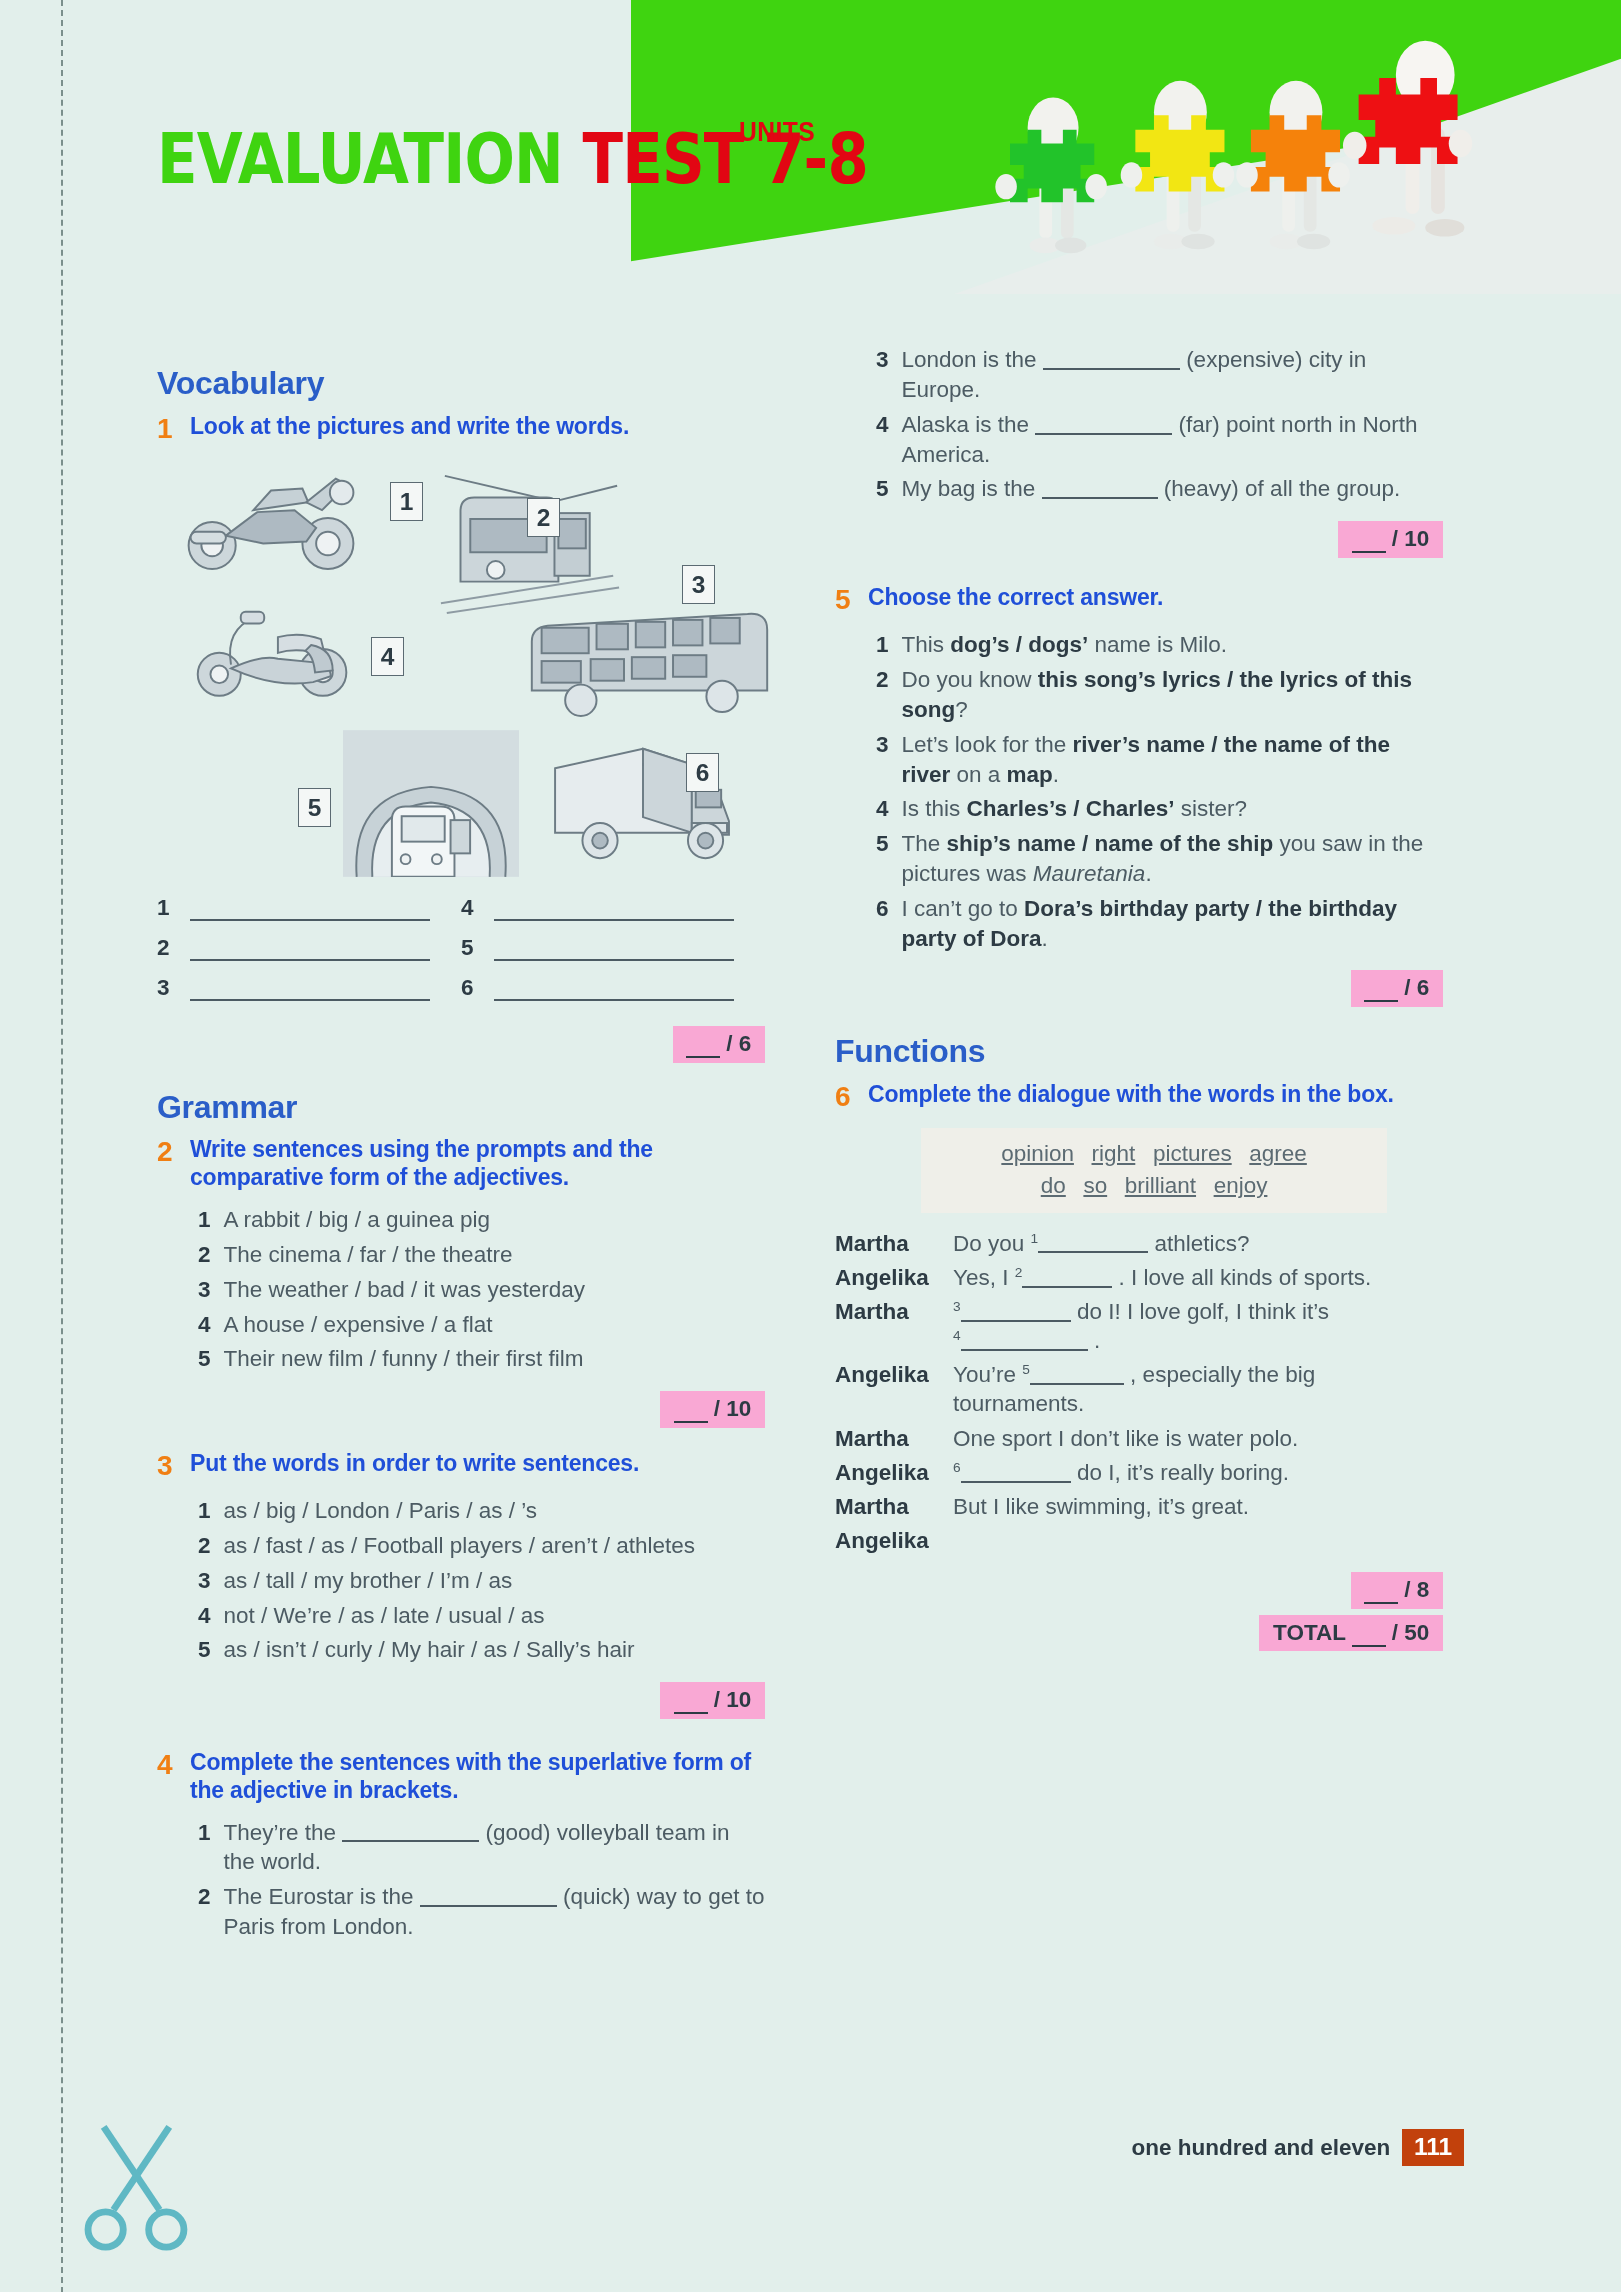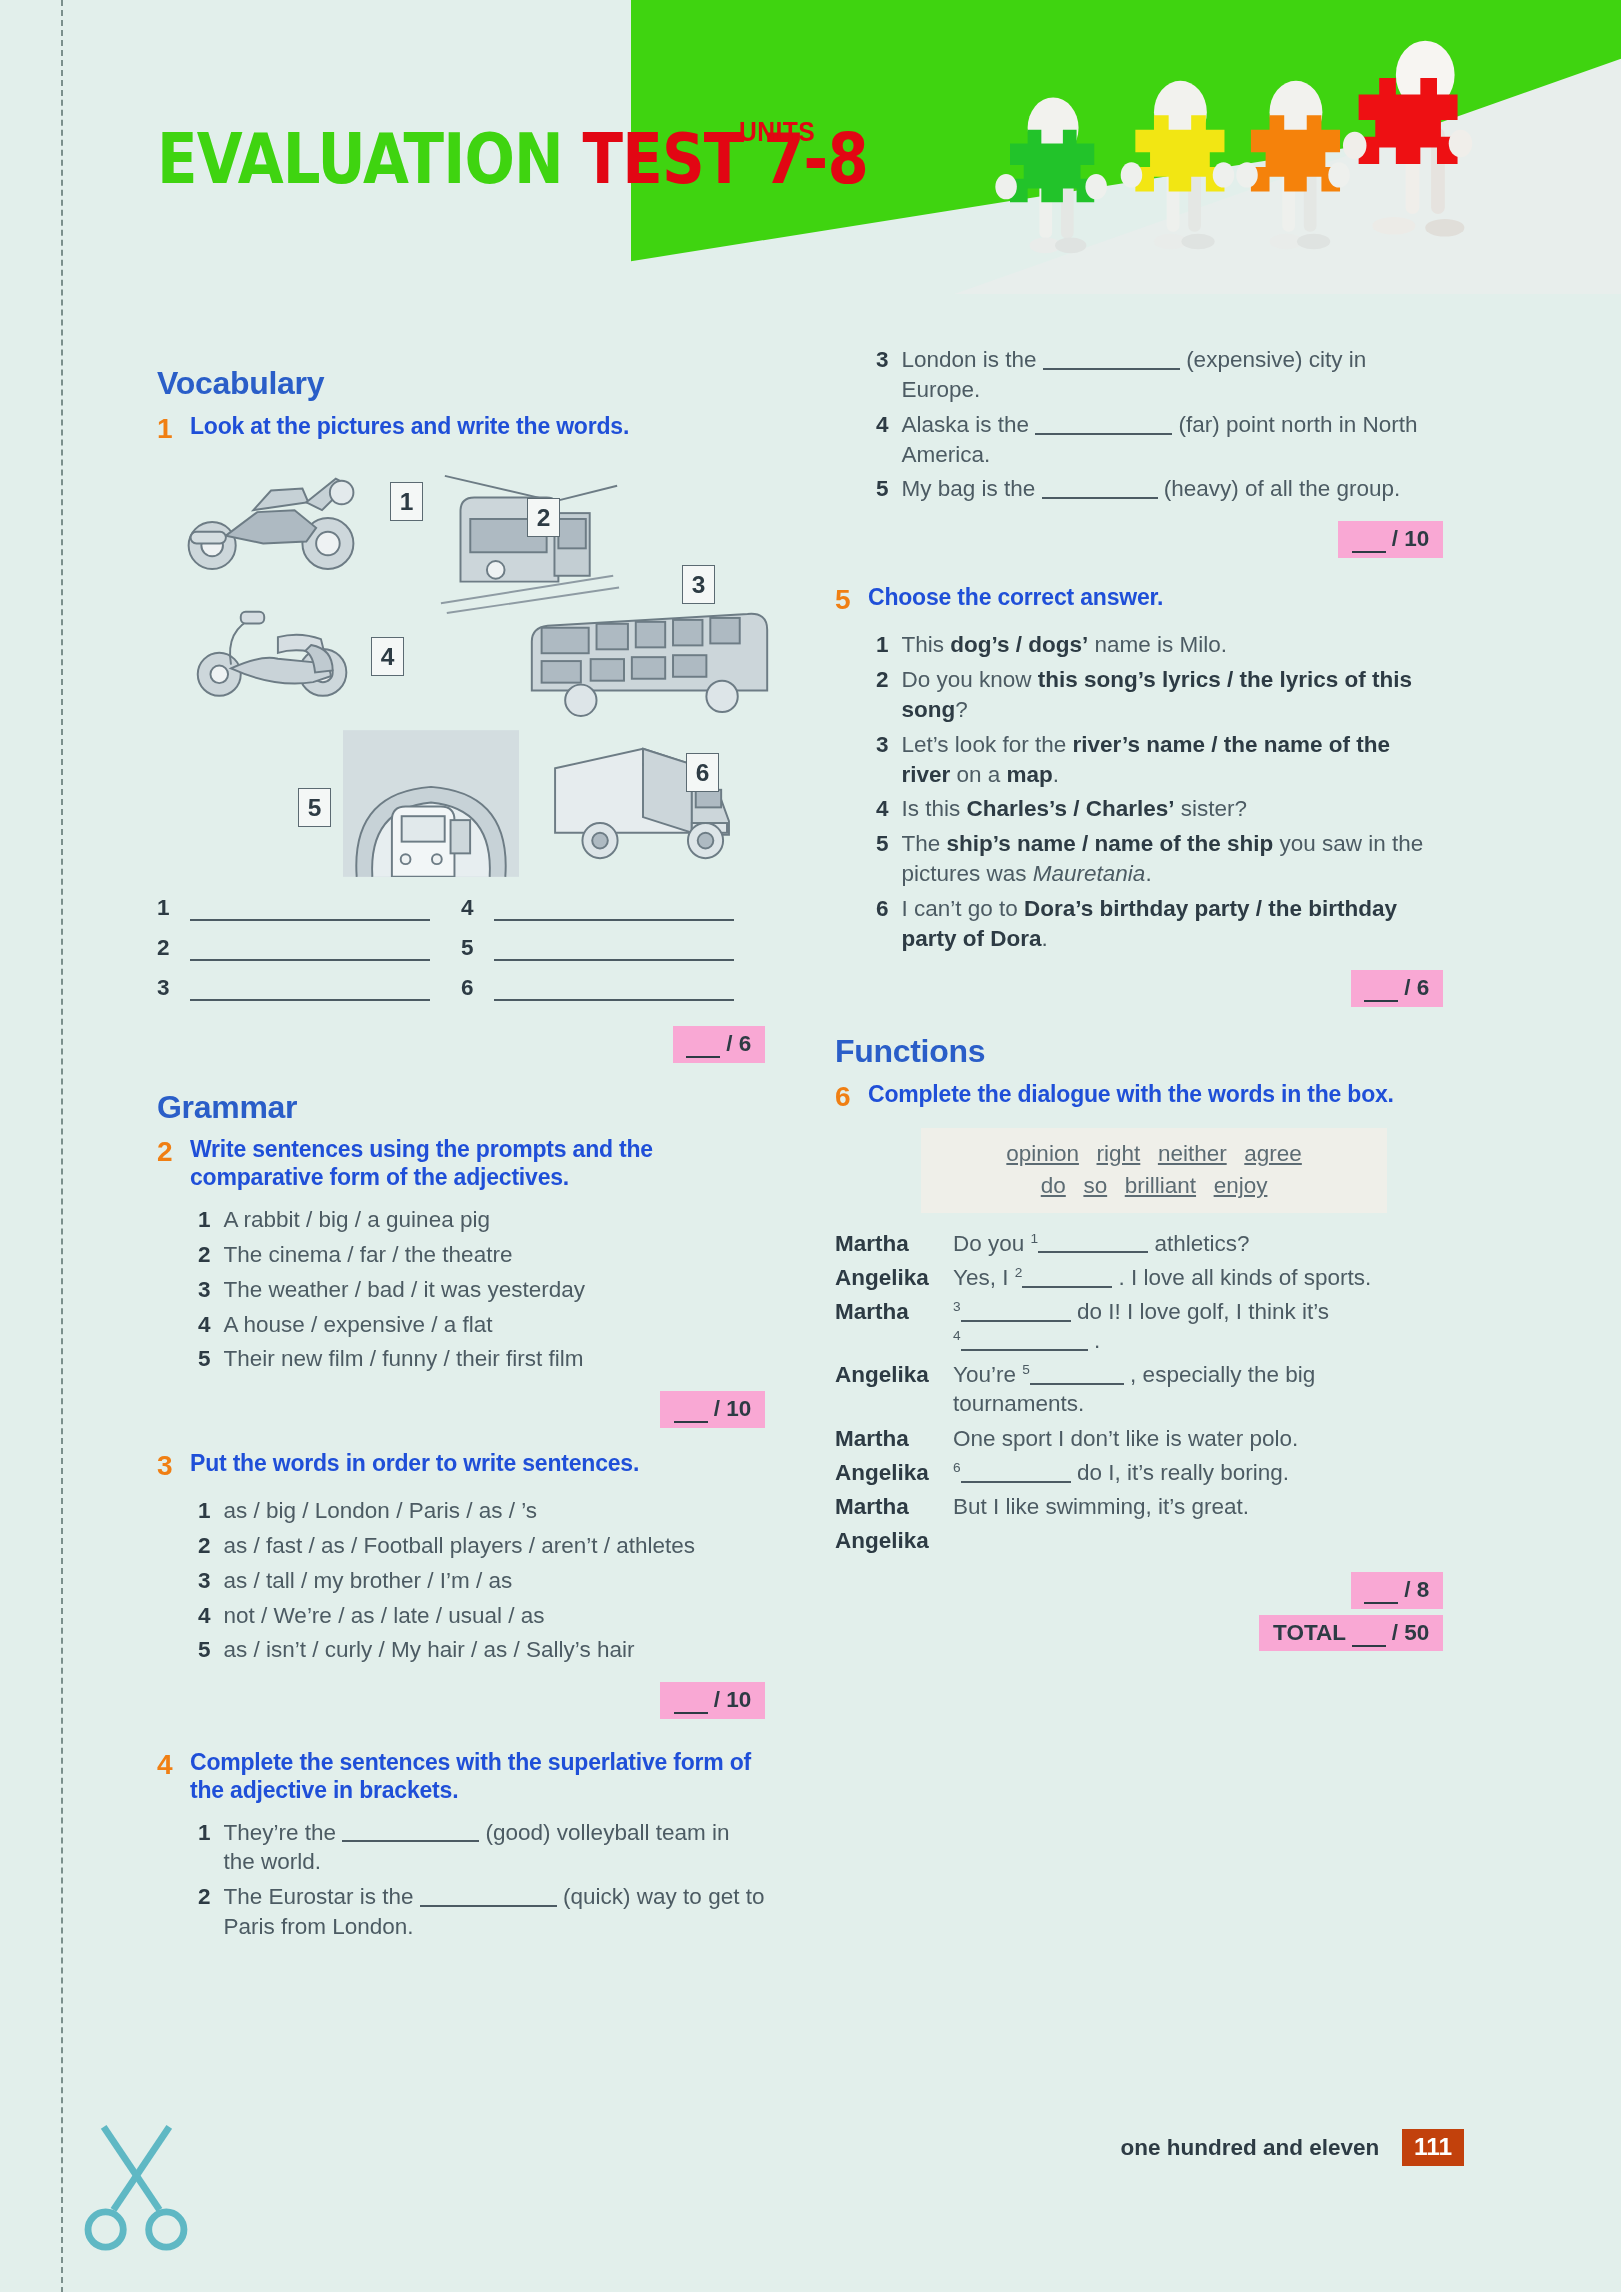--- a/index.html
+++ b/index.html
@@ -122,21 +122,21 @@
   .spk{font-weight:bold;color:#2d3b44;width:118px;flex:0 0 118px;}
   .line{flex:1;}
   sup{font-size:13.7px;vertical-align:super;color:#4c5b63;}
   .blank-d{display:inline-block;border-bottom:2px solid #4c5b63;width:110px;vertical-align:-2.9px;}
   .blank-d2{display:inline-block;border-bottom:2px solid #4c5b63;width:127px;vertical-align:-2.9px;}
   
   .footer{
     position:absolute;right:157px;bottom:127px;
     display:flex;align-items:center;
   }
-  .footer-text{color:#2d3b44;font-weight:bold;font-size:22.5px;margin-right:23px;}
+  .footer-text{color:#2d3b44;font-weight:bold;font-size:22.5px;margin-right:12px;}
   .page-badge{
     background:#c2410c;color:#ffffff;font-weight:bold;font-size:24.5px;
     padding:3.9px 11.8px 4.9px 11.8px;
   }
 </style>
 </head>
 <body>
 
 <div class="cut-line"></div>
 <svg class="scissors" viewBox="0 0 120 140">
@@ -481,21 +481,21 @@
 
   <div class="section-head" style="margin-top:25.5px;">Functions</div>
 
   <div class="ex">
     <div class="ex-num">6</div>
     <div class="ex-title">Complete the dialogue with the words in the box.</div>
   </div>
 
   <div class="wordbox">
     <div>
-      <span>opinion</span><span>right</span><span>neither</span><span>agree</span>
+      <span>opinion</span><span>right</span><span>pictures</span><span>agree</span>
     </div>
     <div>
       <span>do</span><span>so</span><span>brilliant</span><span>enjoy</span>
     </div>
   </div>
 
   <div class="dlg">
     <div class="dlg-row">
       <div class="spk">Martha</div>
       <div class="line"><span>Do you </span><sup>1</sup><span class="blank-d"></span><span> athletics?</span></div>

